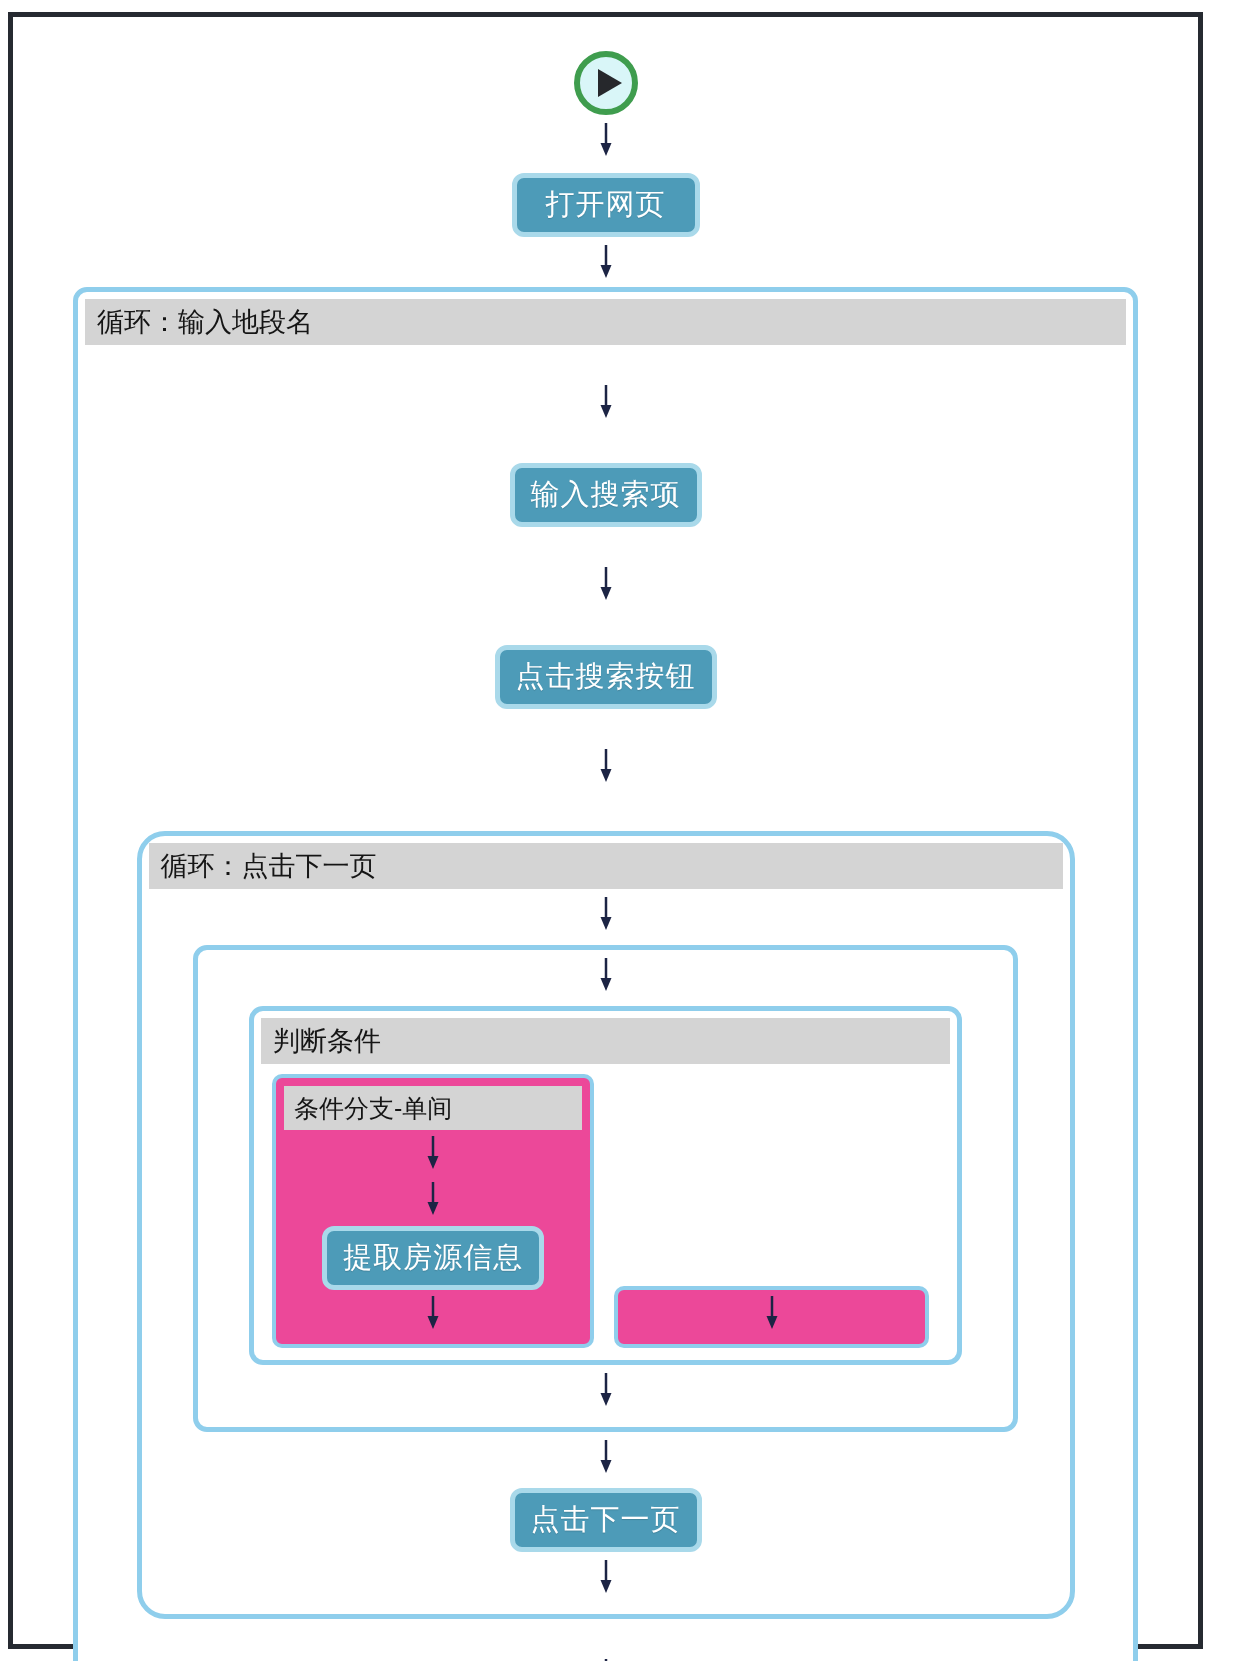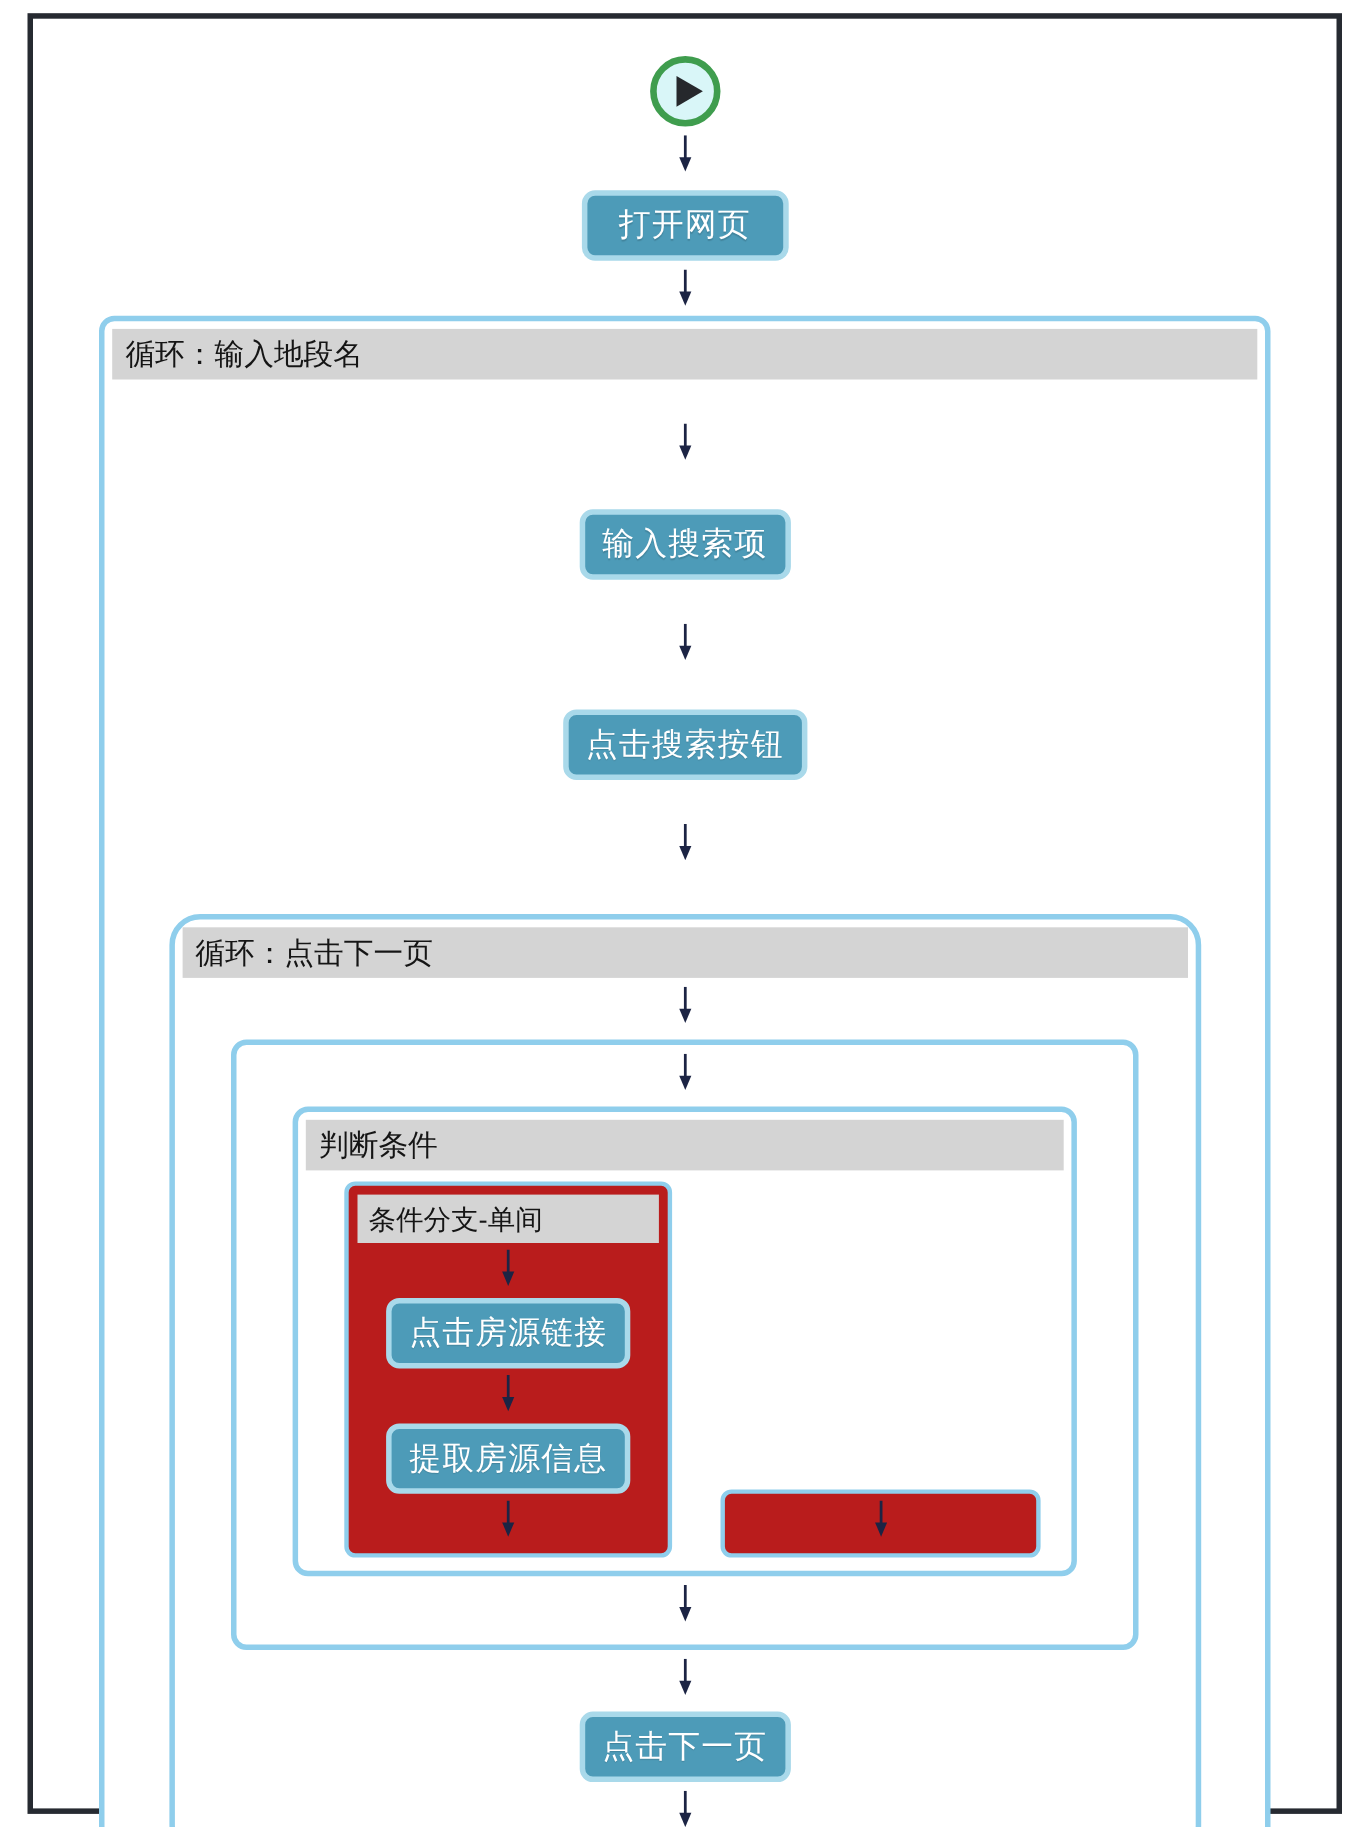--- a/index.html
+++ b/index.html
@@ -19,21 +19,21 @@
   html,body{margin:0;padding:0;}
   body{
     width:1237px;height:1661px;
     background:#ffffff;
     font-family:"Liberation Sans", sans-serif;
     position:relative;
     overflow:hidden;
   }
   .frame{
     position:absolute;
-    left:25px;top:12px;
+    left:8px;top:12px;
     width:1195px;height:1637px;
     box-sizing:border-box;
     border:5px solid var(--frame-border);
     background:#ffffff;
     display:flex;
     flex-direction:column;
     align-items:center;
   }
   
   .start-node{
@@ -115,26 +115,25 @@
     display:flex;
     align-items:flex-end;
     gap:20px;
     padding:10px 28px 0 18px;
     box-sizing:border-box;
   }
   .branch{
     box-sizing:border-box;
     border:4px solid var(--container-border);
     border-radius:10px;
-    background:#b91c1c;
+    background:#ec4899;
     display:flex;
     flex-direction:column;
     align-items:center;
     padding-bottom:8px;
-    margin-left:24px;
   }
   .branch-header{
     align-self:stretch;
     margin:8px 8px 0 8px;
     height:44px;
     background:var(--header-bg);
     color:var(--header-text);
     font-size:25px;
     display:flex;align-items:center;
     padding-left:10px;
@@ -205,21 +204,20 @@
           <div class="box-header">判断条件</div>
 
           <div class="branches">
 
             <div class="branch branch-single">
               <div class="branch-header">条件分支-单间</div>
               <svg class="arrow tight" width="16" height="34" viewBox="0 0 16 34" aria-hidden="true">
     <line x1="8" y1="0" x2="8" y2="21" stroke="#1c2444" stroke-width="2.5"></line>
     <path d="M2.5 20 L13.5 20 L8 33 Z" fill="#1c2444"></path>
   </svg>
-              <div class="step mt4">点击房源链接</div>
               <svg class="arrow tight" width="16" height="34" viewBox="0 0 16 34" aria-hidden="true">
     <line x1="8" y1="0" x2="8" y2="21" stroke="#1c2444" stroke-width="2.5"></line>
     <path d="M2.5 20 L13.5 20 L8 33 Z" fill="#1c2444"></path>
   </svg>
               <div class="step mt4">提取房源信息</div>
               <svg class="arrow tight" width="16" height="34" viewBox="0 0 16 34" aria-hidden="true">
     <line x1="8" y1="0" x2="8" y2="21" stroke="#1c2444" stroke-width="2.5"></line>
     <path d="M2.5 20 L13.5 20 L8 33 Z" fill="#1c2444"></path>
   </svg>
             </div>

